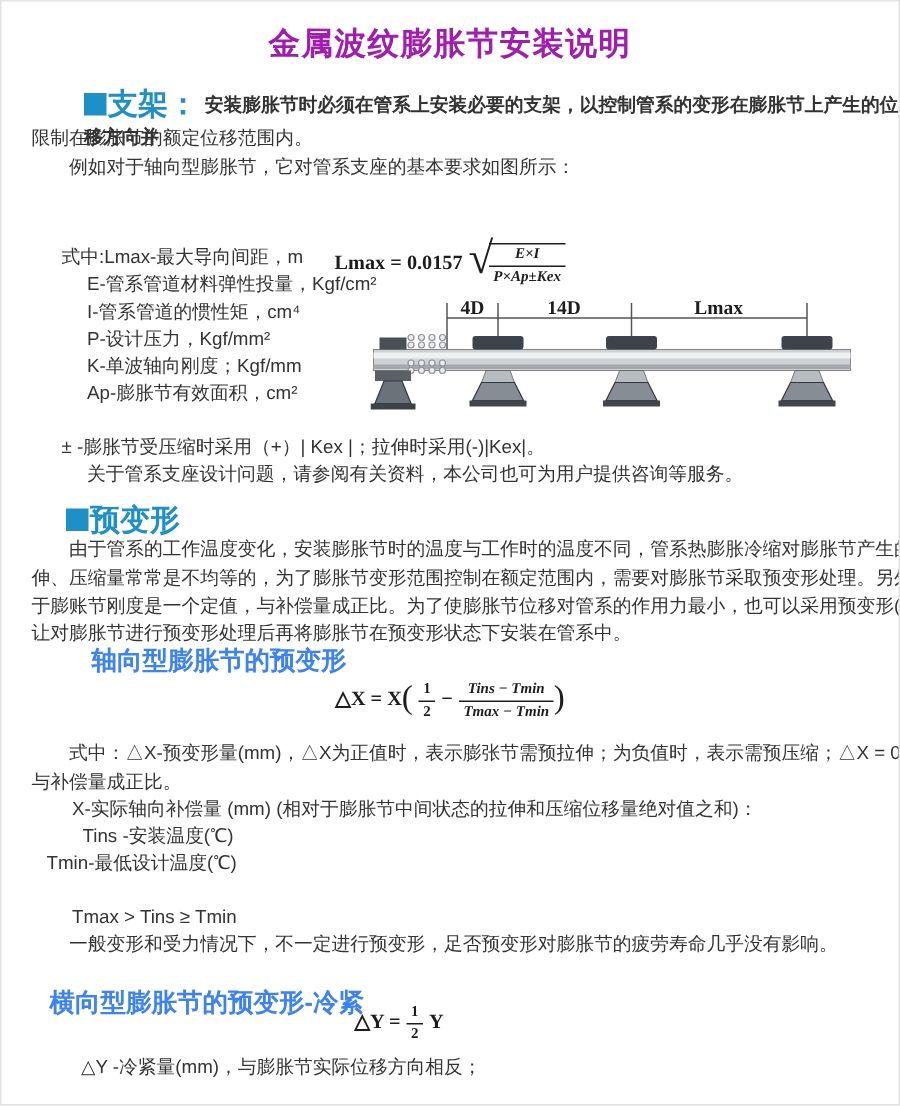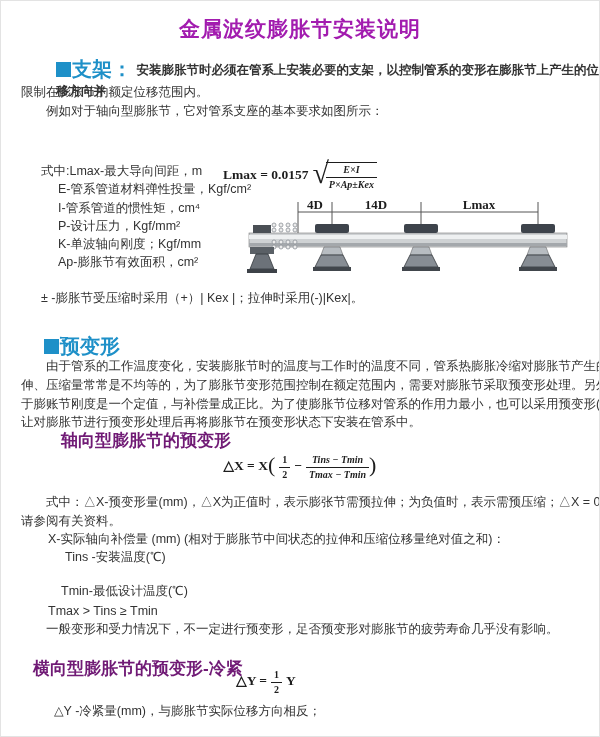--- a/index.html
+++ b/index.html
@@ -12,21 +12,21 @@
     border:1px solid #e3e3e3; overflow:hidden;
   }
   .abs { position:absolute; }
   .line { font-size:12.5px; line-height:1.25; white-space:nowrap; color:#333; font-weight:500; }
   .page-title {
     left:0; top:14px; width:100%; text-align:center;
     font-size:21px; font-weight:bold; color:#a21caf; letter-spacing:1px;
   }
   .sec-head { font-size:20px; font-weight:bold; color:#1e90c8; white-space:nowrap; }
   .blue-sq { display:inline-block; width:15px; height:15px; background:#1e90c8; margin-right:1px; vertical-align:-1px; }
-  .sub-head { font-size:17px; font-weight:bold; color:#701a75; white-space:nowrap; }
+  .sub-head { font-size:17px; font-weight:bold; color:#3b82f6; white-space:nowrap; }
   .after-head { font-size:12.5px; font-weight:600; color:#333; vertical-align:2px; }
 
   .formula {
     left:0; width:100%; text-align:center;
     font-family:"Liberation Serif", serif; font-weight:bold; font-size:13.5px; color:#1d1d1d;
     white-space:nowrap;
   }
   .frac { display:inline-block; vertical-align:middle; text-align:center; font-size:10px; line-height:1.15; }
   .frac .num { display:block; border-bottom:1px solid #1d1d1d; padding:0 3px 1px; }
   .frac .den { display:block; padding:1px 3px 0; }
@@ -58,20 +58,21 @@
     </span></span>
   </div>
 
   <div class="abs line" style="left:40px; top:163px;">式中:Lmax-最大导向间距，m</div>
   <div class="abs line" style="left:57px; top:181px;">E-管系管道材料弹性投量，Kgf/cm²</div>
   <div class="abs line" style="left:57px; top:200px;">I-管系管道的惯性矩，cm⁴</div>
   <div class="abs line" style="left:57px; top:236px;">K-单波轴向刚度；Kgf/mm</div>
   <div class="abs line" style="left:57px; top:218px;">P-设计压力，Kgf/mm²</div>
   <div class="abs line" style="left:57px; top:254px;">Ap-膨胀节有效面积，cm²</div>
   <div class="abs line" style="left:40px; top:290px;">± -膨胀节受压缩时采用（+）| Kex |；拉伸时采用(-)|Kex|。</div>
+  <div class="abs line" style="left:57px; top:308px;">关于管系支座设计问题，请参阅有关资料，本公司也可为用户提供咨询等服务。</div>
 
   <svg class="abs" style="left:246px; top:196px;" width="350" height="92" viewBox="0 0 350 92">
 
     <line x1="51" y1="5" x2="51" y2="36" stroke="#555" stroke-width="1"></line>
     <line x1="85" y1="5" x2="85" y2="28" stroke="#555" stroke-width="1"></line>
     <line x1="174" y1="5" x2="174" y2="28" stroke="#555" stroke-width="1"></line>
     <line x1="291" y1="5" x2="291" y2="28" stroke="#555" stroke-width="1"></line>
 
     <line x1="51" y1="15" x2="291" y2="15" stroke="#555" stroke-width="1"></line>
 
@@ -145,24 +146,24 @@
     <span>△X = X</span><span class="big-paren">(</span><span class="fgap"></span><span class="frac">
         <span class="num">1</span>
         <span class="den">2</span>
     </span><span class="fgap"></span><span>−</span><span class="fgap"></span><span class="frac">
         <span class="num em">Tins − Tmin</span>
         <span class="den em">Tmax − Tmin</span>
     </span><span class="big-paren">)</span>
   </div>
 
   <div class="abs line" style="left:45px; top:494px;">式中：△X-预变形量(mm)，△X为正值时，表示膨张节需预拉伸；为负值时，表示需预压缩；△X = 0时表</div>
-  <div class="abs line" style="left:20px; top:513px;">请参阅有关资料。</div>
+  <div class="abs line" style="left:20px; top:513px;">与补偿量成正比。</div>
   <div class="abs line" style="left:47px; top:531px;">X-实际轴向补偿量 (mm) (相对于膨胀节中间状态的拉伸和压缩位移量绝对值之和)：</div>
-  <div class="abs line" style="left:64px; top:549px;">Tins -安装温度(℃)</div>
-  <div class="abs line" style="left:60px; top:567px;margin-top:16px;">Tmin-最低设计温度(℃)</div>
+  <div class="abs line" style="left:54px; top:549px;">Tins -安装温度(℃)</div>
+  <div class="abs line" style="left:30px; top:567px;">Tmin-最低设计温度(℃)</div>
   <div class="abs line" style="left:47px; top:603px;">Tmax &gt; Tins ≥ Tmin</div>
   <div class="abs line" style="left:45px; top:621px;">一般变形和受力情况下，不一定进行预变形，足否预变形对膨胀节的疲劳寿命几乎没有影响。</div>
 
   <div class="abs sub-head" style="left:32px; top:656px;">横向型膨胀节的预变形-冷紧</div>
 
   <div class="abs formula" style="top:668px; width:530px;">
     <span>△Y =</span><span class="fgap"></span><span class="frac">
       <span class="num">1</span>
       <span class="den">2</span>
     </span><span class="fgap"></span><span>Y</span>

